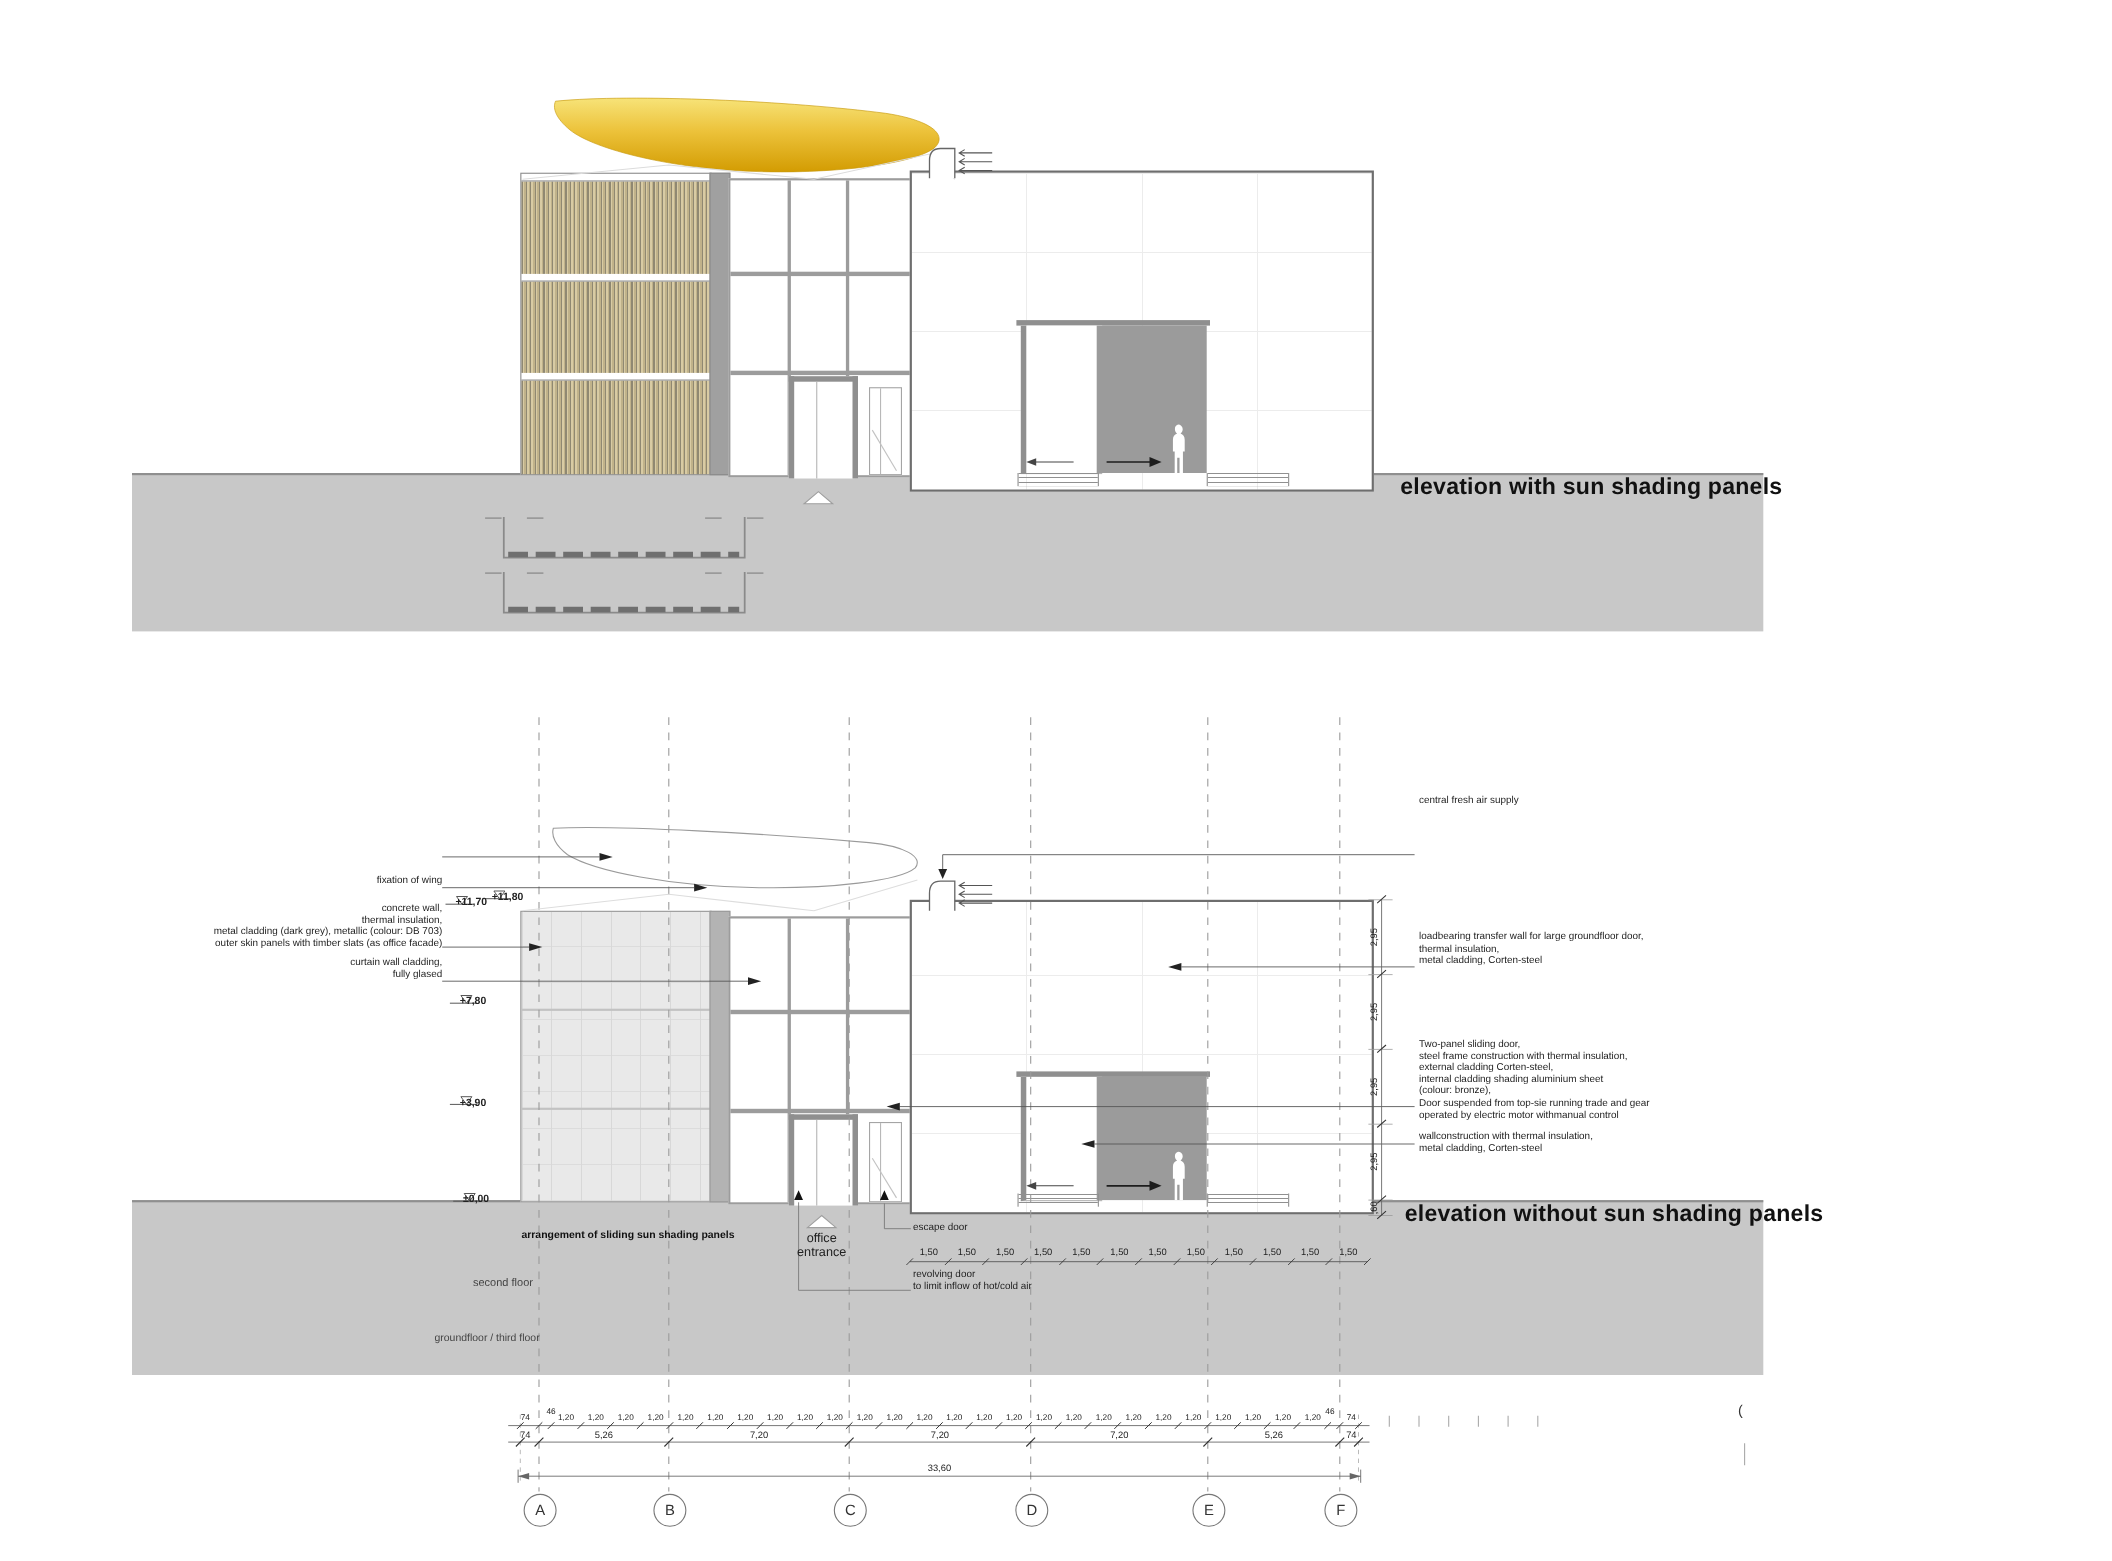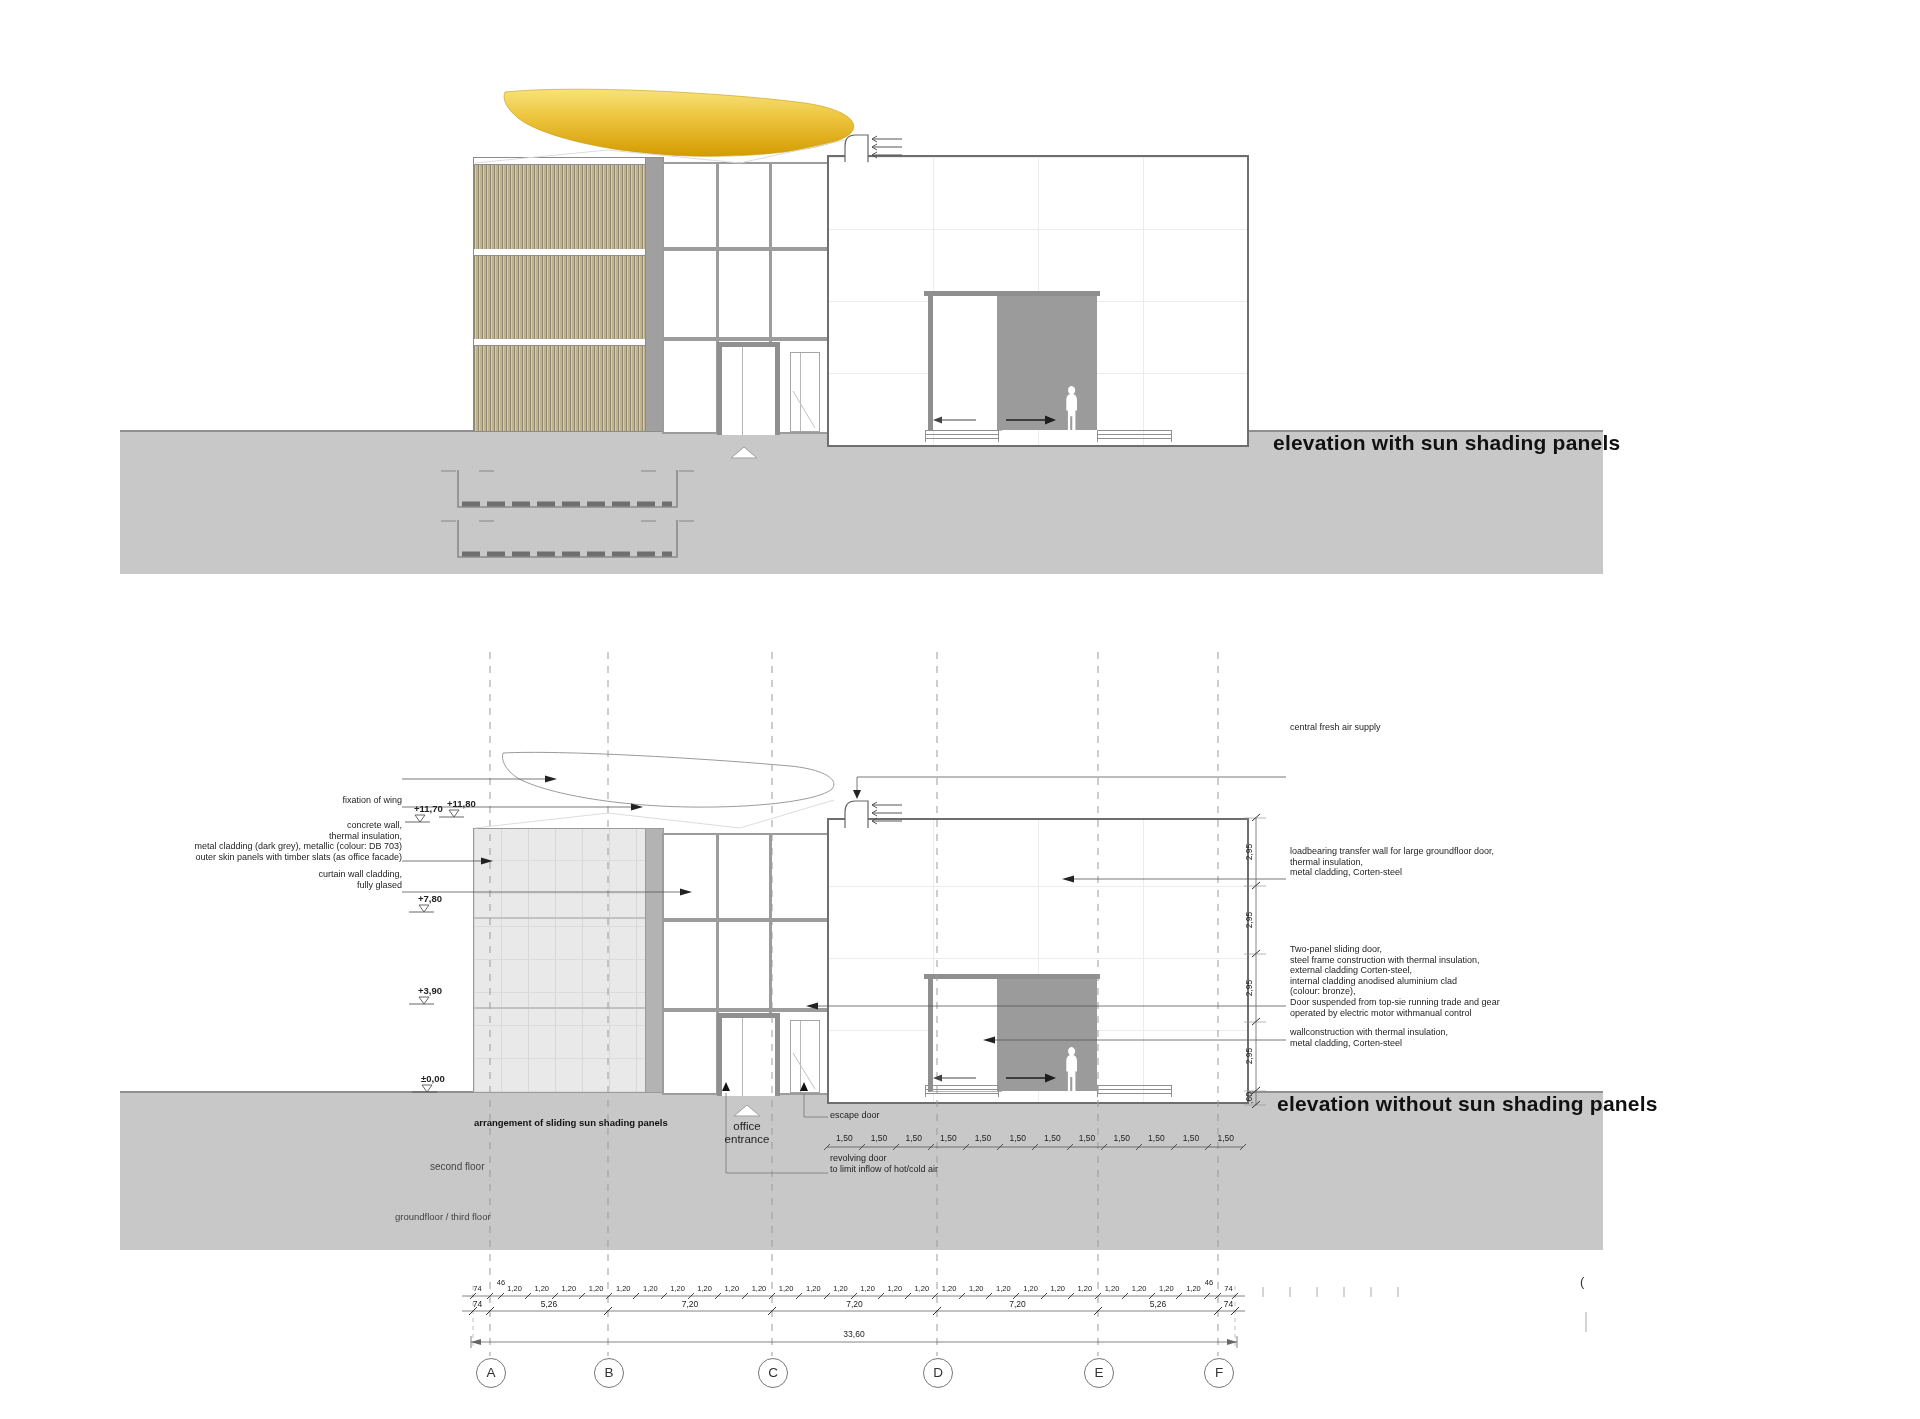--- a/index.html
+++ b/index.html
@@ -63,21 +63,21 @@
   .ann{font-size:9px;line-height:10.6px;color:#1d1d1d;}
   .ann-r{text-align:right;}
   #ann-wing{left:128px;top:737px;width:274px;}
   #ann-fix{left:252px;top:795px;width:150px;}
   #ann-concrete{left:128px;top:820px;width:274px;}
   #ann-curtain{left:252px;top:869px;width:150px;}
   #ann-air{left:1290px;top:722px;width:220px;}
   #ann-load{left:1290px;top:846px;width:290px;}
   #ann-slide{left:1290px;top:944px;width:300px;}
   #ann-wall{left:1290px;top:1027px;width:290px;}
-  .lv{font-size:9.5px;font-weight:600;color:#222;}
+  .lv{font-size:9.5px;font-weight:600;color:#222;margin-top:12px;}
   #lv1{left:414px;top:803px;} #lv2{left:447px;top:798px;} #lv3{left:418px;top:893px;}
   #lv4{left:418px;top:985px;} #lv5{left:421px;top:1073px;text-align:right;}
   #lbl-arrangement{left:474px;top:1117px;font-size:9.5px;font-weight:700;color:#111;}
   #lbl-second{left:430px;top:1161px;font-size:10px;color:#444;}
   #lbl-groundfloor{left:395px;top:1211px;font-size:9.5px;color:#444;}
   #lbl-office{left:713px;top:1120px;width:68px;text-align:center;font-size:11.5px;line-height:13px;color:#222;}
   #lbl-escape{left:830px;top:1110px;font-size:9px;color:#1d1d1d;}
   #lbl-revolving{left:830px;top:1153px;font-size:9px;line-height:10.5px;color:#1d1d1d;}
   #row150{left:827px;top:1133px;width:416px;display:flex;}
   #row150 span{flex:1;text-align:center;font-size:8.5px;}
@@ -319,21 +319,21 @@
     </div>
   <div id="ann-load" class="txt ann">
       <div>loadbearing transfer wall for large groundfloor door,</div>
       <div>thermal insulation,</div>
       <div>metal cladding, Corten-steel</div>
     </div>
   <div id="ann-slide" class="txt ann">
       <div>Two-panel sliding door,</div>
       <div>steel frame construction with thermal insulation,</div>
       <div>external cladding Corten-steel,</div>
-      <div>internal cladding anodised aluminium clad</div>
+      <div>internal cladding shading aluminium sheet</div>
       <div>(colour: bronze),</div>
       <div>Door suspended from top-sie running trade and gear</div>
       <div>operated by electric motor withmanual control</div>
     </div>
   <div id="ann-wall" class="txt ann">
       <div>wallconstruction with thermal insulation,</div>
       <div>metal cladding, Corten-steel</div>
     </div>
 
   <div id="lv1" class="txt lv">+11,70</div>

